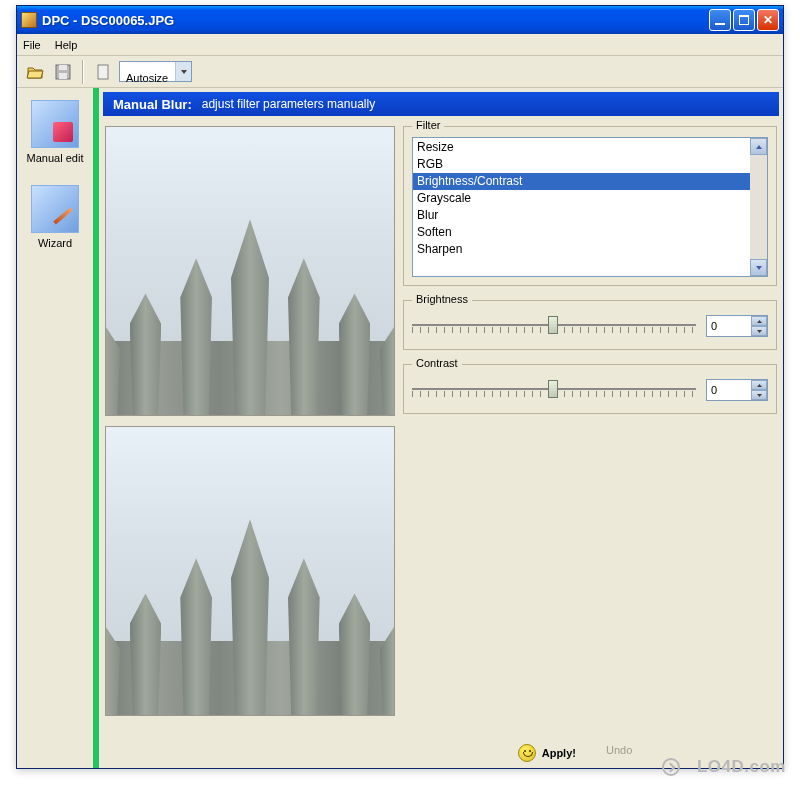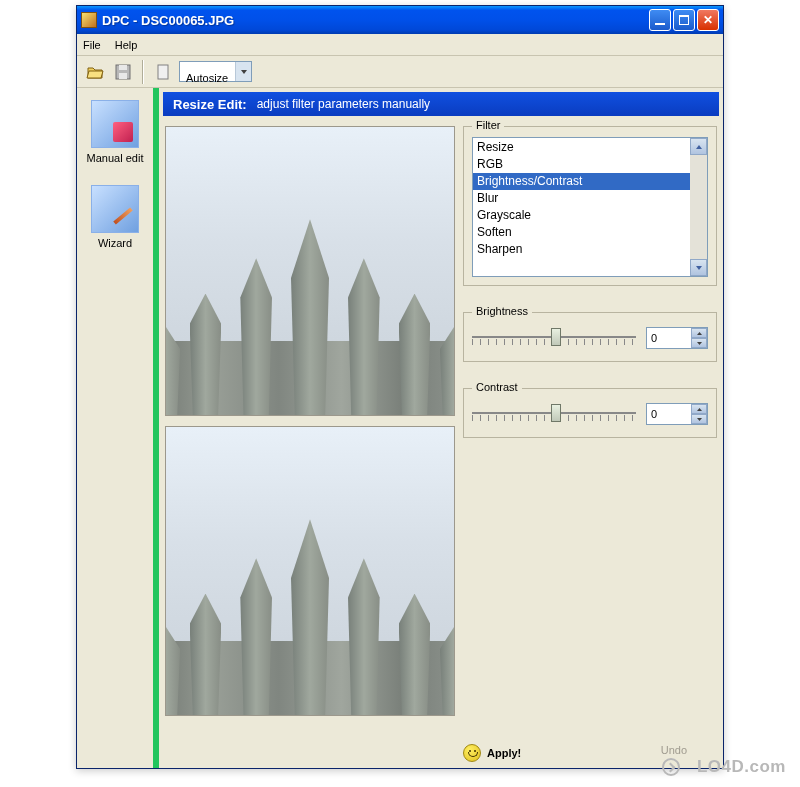--- a/index.html
+++ b/index.html
@@ -6,21 +6,21 @@
 body {
   font-family: "Tahoma", sans-serif;
   font-size: 11px;
   background: #fff;
   width: 800px;
   height: 787px;
   position: relative;
   overflow: hidden;
 }
 .window {
-  width: 648px;
+  width: 768px;
   margin: 5px auto 0;
   border: 1px solid #0a246a;
   background: #5eead4;
   box-shadow: 0 2px 8px rgba(0,0,0,0.2);
 }
 
 .titlebar {
   height: 28px;
   background: linear-gradient(to bottom, #0997ff 0%, #0053ee 15%, #0050e9 50%, #0048d8 85%, #003bb0 100%);
   display: flex;
@@ -145,21 +145,21 @@
 .spire{position:absolute;bottom:0;background:linear-gradient(to right,#78807a,#a0a89e,#888e86);}
 .sp-c{left:44%;width:12%;height:100%;clip-path:polygon(50% 0,100% 30%,90% 100%,10% 100%,0 30%);}
 .sp-l1{left:28%;width:10%;height:80%;clip-path:polygon(50% 0,100% 25%,90% 100%,10% 100%,0 25%);}
 .sp-r1{left:62%;width:10%;height:80%;clip-path:polygon(50% 0,100% 25%,90% 100%,10% 100%,0 25%);}
 .sp-l2{left:12%;width:10%;height:62%;clip-path:polygon(50% 0,100% 25%,90% 100%,10% 100%,0 25%);}
 .sp-r2{left:78%;width:10%;height:62%;clip-path:polygon(50% 0,100% 25%,90% 100%,10% 100%,0 25%);}
 .sp-l3{left:0%;width:9%;height:45%;clip-path:polygon(50% 0,100% 25%,90% 100%,10% 100%,0 25%);}
 .sp-r3{left:91%;width:9%;height:45%;clip-path:polygon(50% 0,100% 25%,90% 100%,10% 100%,0 25%);}
 .base{position:absolute;bottom:0;left:0;width:100%;height:38%;background:linear-gradient(to right,#707670 0%,#989e96 20%,#808680 40%,#a0a69e 60%,#787e78 80%,#909690 100%);}
 
-.right-panel { flex:1; display:flex; flex-direction:column; gap:26px;}
+.right-panel { flex:1; display:flex; flex-direction:column; gap:14px;}
 .group { border:1px solid #b8b4a0; padding:10px 8px 8px; position:relative;}
 .group-label { position:absolute; top:-8px; left:8px; background:#ece9d8; padding:0 4px; font-size:11px;}
 .filter-list {
   border:1px solid #7f9db9; background:#fff;
   height:140px; overflow:hidden; position:relative;
 }
 .filter-scroll { position:absolute; right:0; top:0; width:17px; height:100%; background:#e4e2d8; display:flex; flex-direction:column; justify-content:space-between;}
 .scroll-btn{height:17px;background:linear-gradient(#d8e4f0,#b0c4e0);border:1px solid #90a8c8;display:flex;align-items:center;justify-content:center;}
 .filter-items { padding:1px 0; margin-right:0;}
 .filter-item { padding:1px 4px; font-size:12px; height:17px; line-height:15px;}
@@ -170,21 +170,21 @@
 }
 .slider-line{position:absolute;top:13px;left:0;right:0;height:2px;background:#888;}
 .slider-ticks{position:absolute;top:16px;left:0;right:0;height:6px;
   background-image:repeating-linear-gradient(to right,#888 0,#888 1px,transparent 1px,transparent 8px);}
 .slider-thumb{position:absolute;top:5px;left:48%;width:10px;height:18px;background:linear-gradient(#e8f0e0,#c0c8b8);border:1px solid #707868;}
 .spinner{display:flex;border:1px solid #7f9db9;background:#fff;height:22px;}
 .spinner input{border:none;width:44px;padding:0 4px;font-size:11px;outline:none;}
 .spin-btns{display:flex;flex-direction:column;width:16px;}
 .spin-btn{flex:1;background:linear-gradient(#d8e4f0,#b0c4e0);border:1px solid #90a8c8;display:flex;align-items:center;justify-content:center;}
 
-.actions { display:flex; justify-content:space-between; gap:30px; padding:8px 30px 0 0;}
+.actions { display:flex; justify-content:center; gap:30px; padding:8px 30px 0 0;}
 .action-apply{display:flex;align-items:center;gap:6px;color:#000;font-weight:bold;cursor:pointer;}
 .smiley{width:18px;height:18px;border-radius:50%;background:radial-gradient(circle at 35% 30%,#ffee60,#e0c020);border:1px solid #a08810;position:relative;}
 .smiley::before{content:"";position:absolute;width:2px;height:2px;background:#403000;border-radius:50%;top:5px;left:5px;box-shadow:5px 0 #403000;}
 .smiley::after{content:"";position:absolute;width:8px;height:4px;border:1px solid #403000;border-top:none;border-radius:0 0 6px 6px;bottom:4px;left:4px;}
 .action-undo{color:#a09c90;}
 
 .watermark{position:absolute;right:14px;bottom:10px;font-size:17px;color:#b8b8b8;font-weight:bold;font-family:Arial;letter-spacing:0.5px;display:flex;align-items:center;gap:17px;}
 .wm-icon{width:18px;height:18px;border:2px solid #b8b8b8;border-radius:50%;position:relative;}
 .wm-icon::after{content:"";position:absolute;width:5px;height:5px;border-right:2px solid #b8b8b8;border-bottom:2px solid #b8b8b8;transform:rotate(-45deg);top:4px;left:3px;}
 </style>
@@ -248,21 +248,21 @@
         <div class="side-label">Manual edit</div>
       </div>
       <div class="side-item">
         <div class="side-icon wizard"></div>
         <div class="side-label">Wizard</div>
       </div>
     </div>
 
     <div class="main">
       <div class="section-header">
-        <b>Resize Edit:</b>
+        <b>Manual Blur:</b>
         <span>adjust filter parameters manually</span>
       </div>
 
       <div class="content">
 
         <div class="previews">
           <div class="preview-box">
             <div class="cathedral">
                 <div class="sky"></div>
                 <div class="building">
@@ -296,22 +296,22 @@
 
         <div class="right-panel">
 
           <div class="group">
             <div class="group-label">Filter</div>
             <div class="filter-list">
               <div class="filter-items" id="filter-items">
                   <div class="filter-item">Resize</div>
                   <div class="filter-item">RGB</div>
                   <div class="filter-item selected">Brightness/Contrast</div>
+                  <div class="filter-item">Grayscale</div>
                   <div class="filter-item">Blur</div>
-                  <div class="filter-item">Grayscale</div>
                   <div class="filter-item">Soften</div>
                   <div class="filter-item">Sharpen</div>
                 </div>
               <div class="filter-scroll">
                 <div class="scroll-btn">
                     <svg width="8" height="8">
                       <path d="M1 6l3-4 3 4z" fill="#4060a0"></path>
                     </svg>
                   </div>
                 <div class="scroll-btn">

